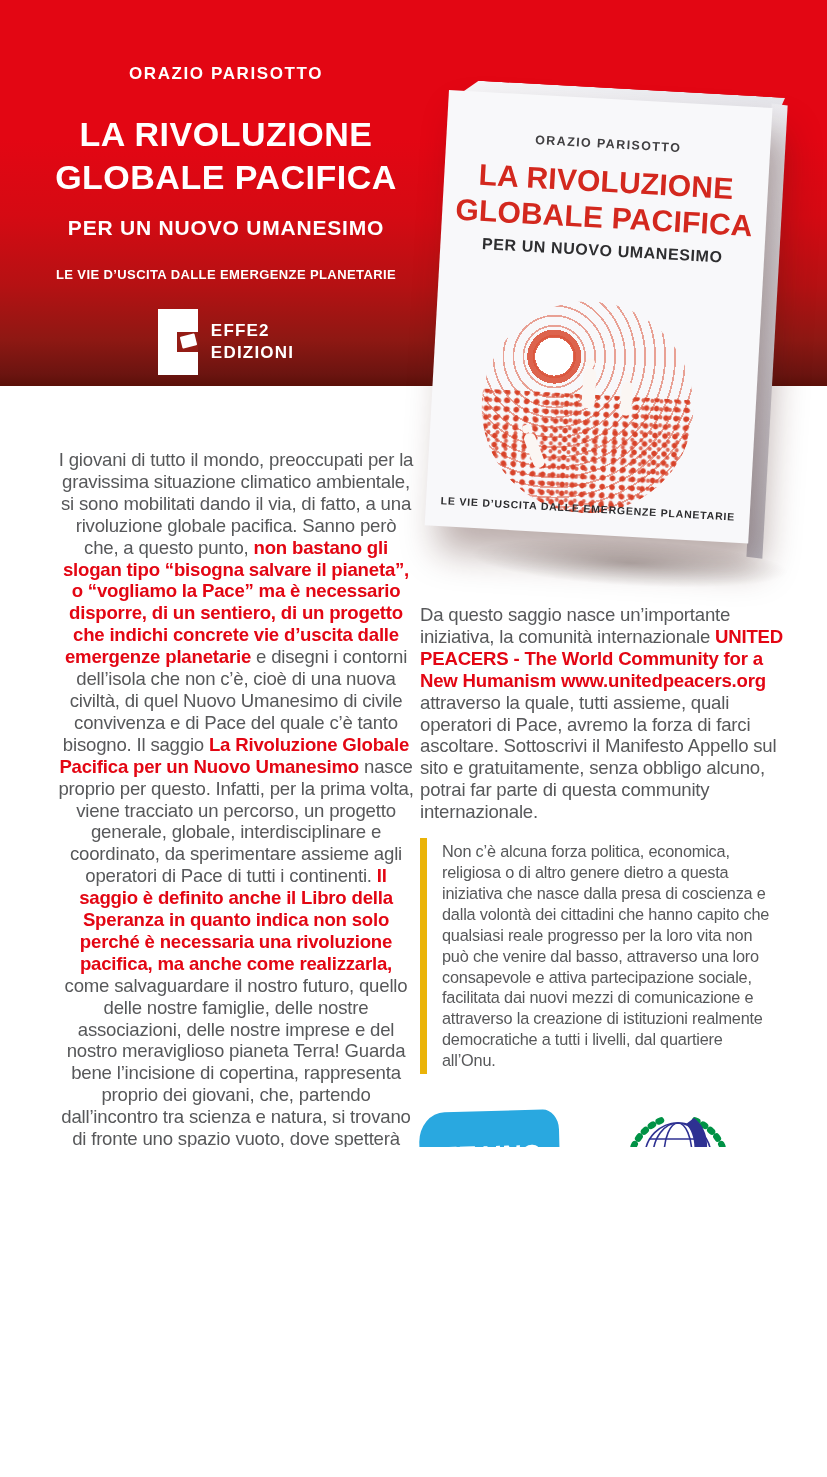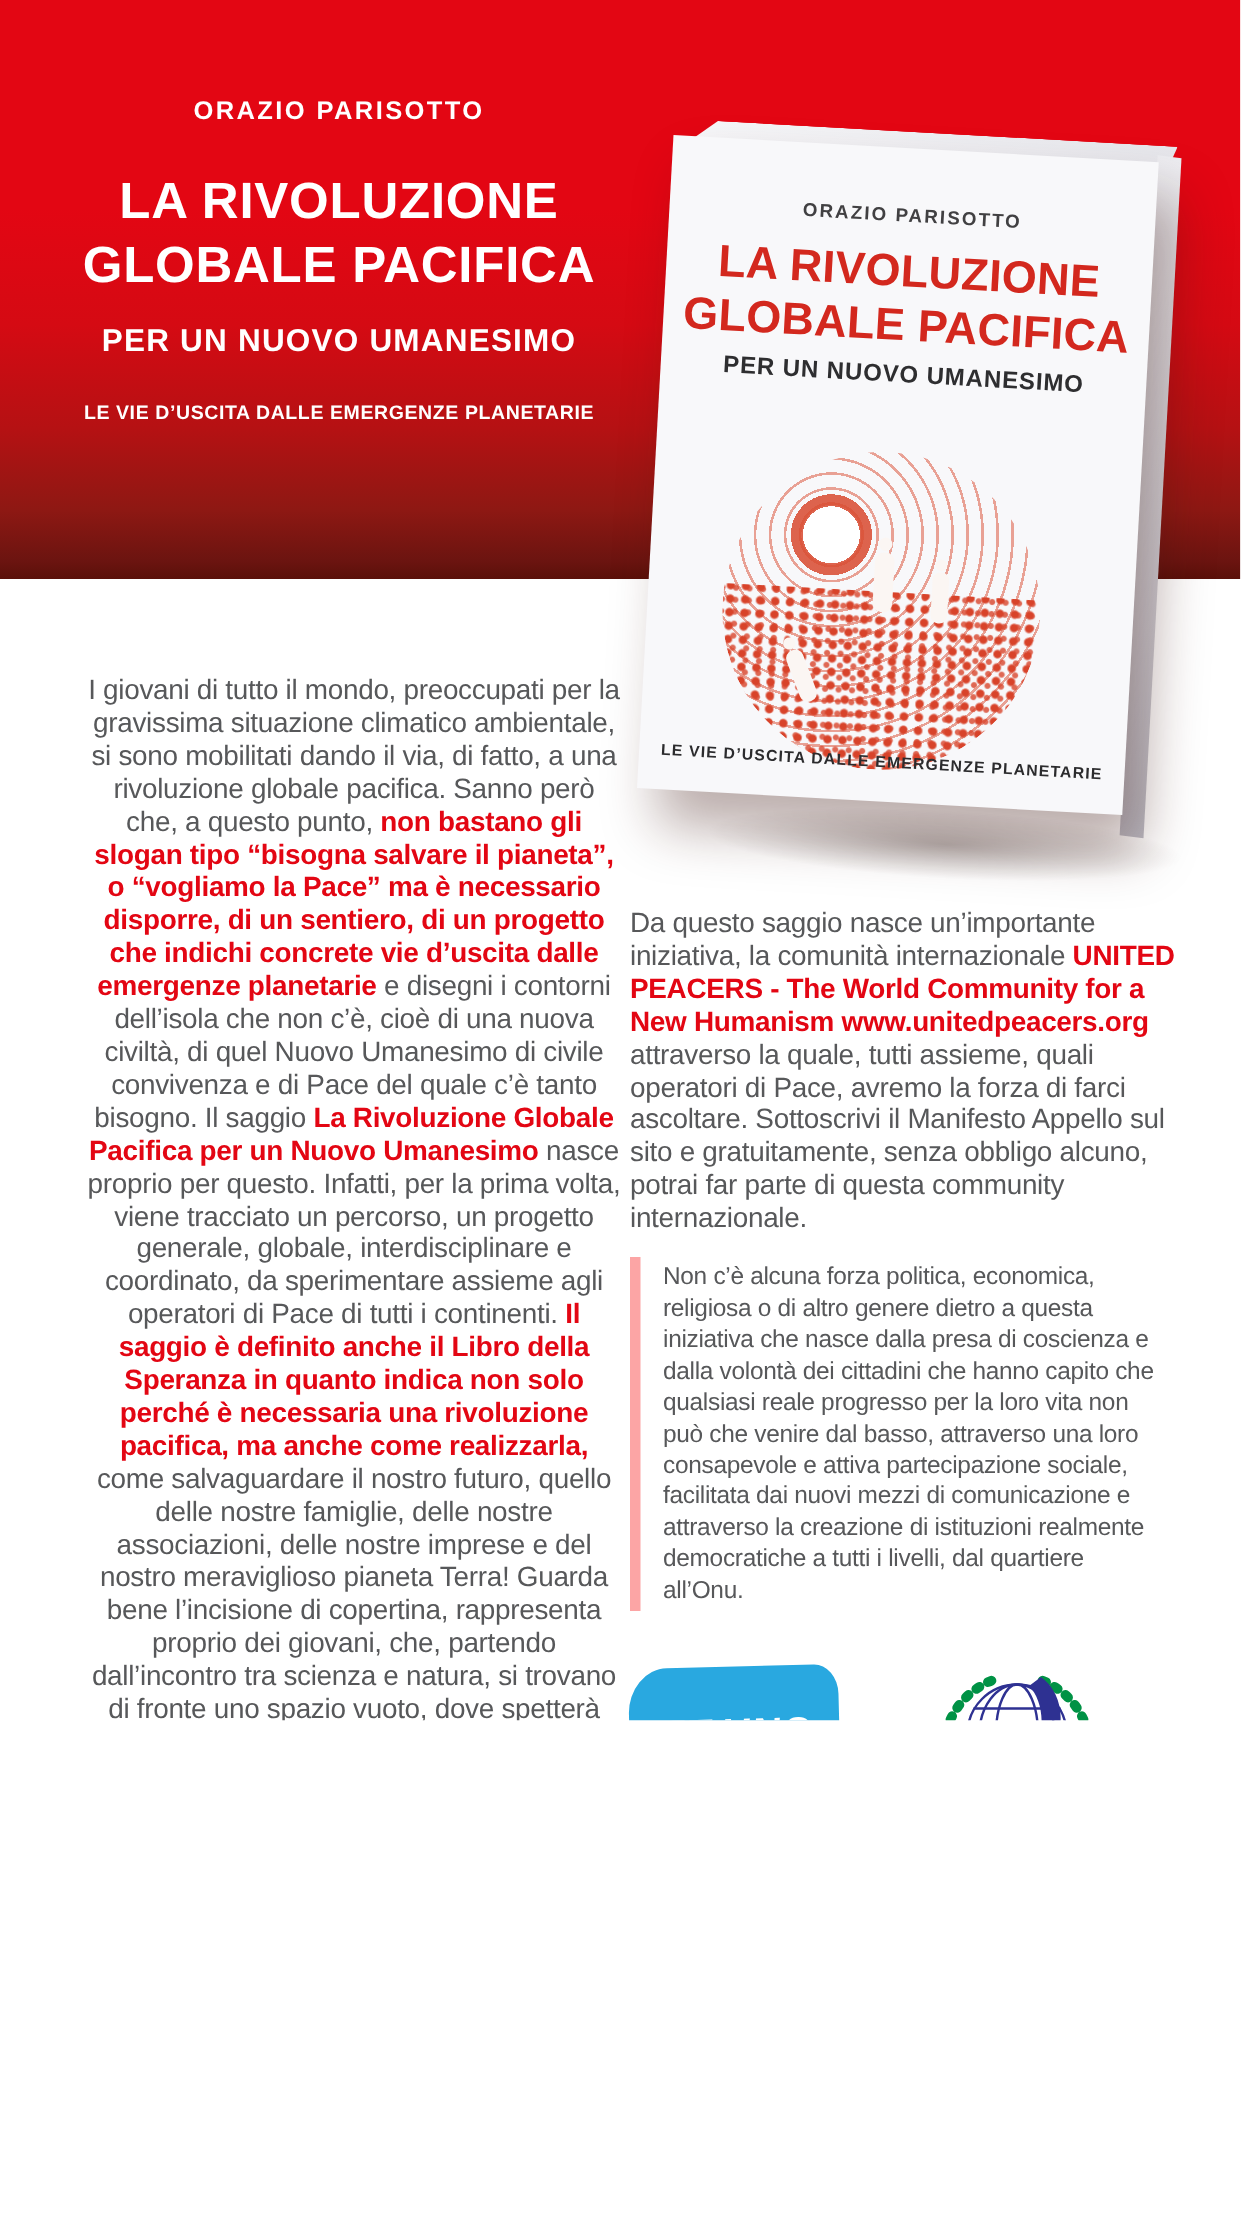--- a/index.html
+++ b/index.html
@@ -74,21 +74,21 @@
   .fig3 { left:22%; top:58%; transform:rotate(-24deg) scale(0.9); }
   .cover-tagline { position:absolute; left:0; right:0; top:404px; text-align:center;
                    font-size:10.5px; font-weight:700; letter-spacing:0.8px; color:#2b2b2d; }
 
   
   .col-left  { position:absolute; left:57px;  top:449px; width:358px; z-index:1;text-align:center; }
   .col-right { position:absolute; left:420px; top:604px; width:366px; z-index:1; }
   .body-text { font-size:18.6px; line-height:21.9px; color:#57585a; letter-spacing:-0.2px; margin:0; }
   .seg-em { color:#e30613; font-weight:700; }
 
-  .quote { margin-top:15px; border-left:7px solid #fca5a5; padding:3px 0 3px 15px;
+  .quote { margin-top:15px; border-left:7px solid #eab308; padding:3px 0 3px 15px;
            width:352px; box-sizing:border-box; font-size:16.3px; line-height:20.9px;
            color:#57585a; letter-spacing:-0.2px; }
 
   
   .logos { margin-top:36px; display:flex; align-items:center; }
   .up-logo { width:140px; height:116px; background:#29a8e0;
              border-radius:26px 16px 30px 16px / 30px 20px 34px 20px;
              transform:rotate(-1.5deg);
              display:flex; flex-direction:column; justify-content:center; align-items:center;
              color:#ffffff; font-weight:700; }
@@ -116,20 +116,30 @@
 
   <div class="hero">
     <div class="hero-inner">
       <div class="hero-author">ORAZIO PARISOTTO</div>
       <div class="hero-title">
         <div>LA RIVOLUZIONE</div>
         <div>GLOBALE PACIFICA</div>
       </div>
       <div class="hero-subtitle">PER UN NUOVO UMANESIMO</div>
       <div class="hero-tagline">LE VIE D’USCITA DALLE EMERGENZE PLANETARIE</div>
+      <div class="publisher">
+        <div class="effe2-mark">
+          <div class="effe2-notch"></div>
+          <div class="effe2-page"></div>
+        </div>
+        <div class="publisher-name">
+          <div>EFFE2</div>
+          <div>EDIZIONI</div>
+        </div>
+      </div>
     </div>
   </div>
 
   <div class="book-shadow"></div>
   <div class="book">
     <div class="book-top"></div>
     <div class="book-spine"></div>
     <div class="book-front">
       <div class="cover-author">ORAZIO PARISOTTO</div>
       <div class="cover-title">

